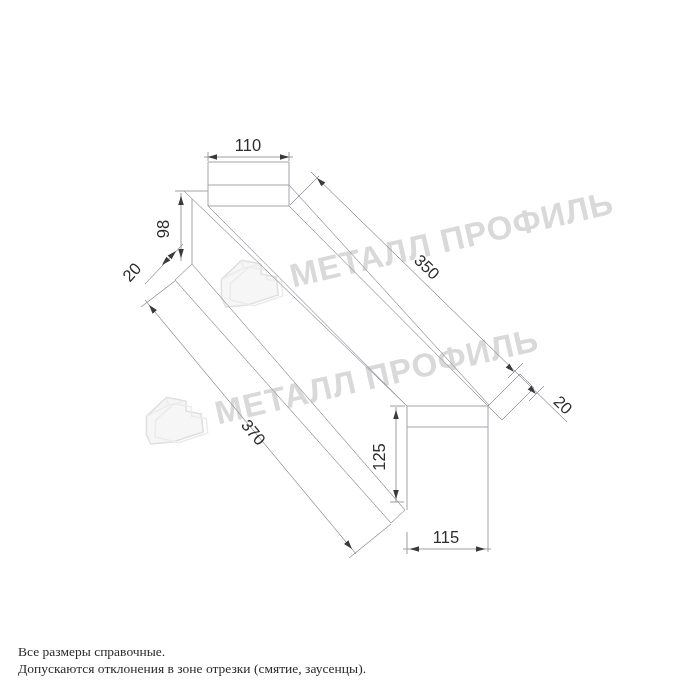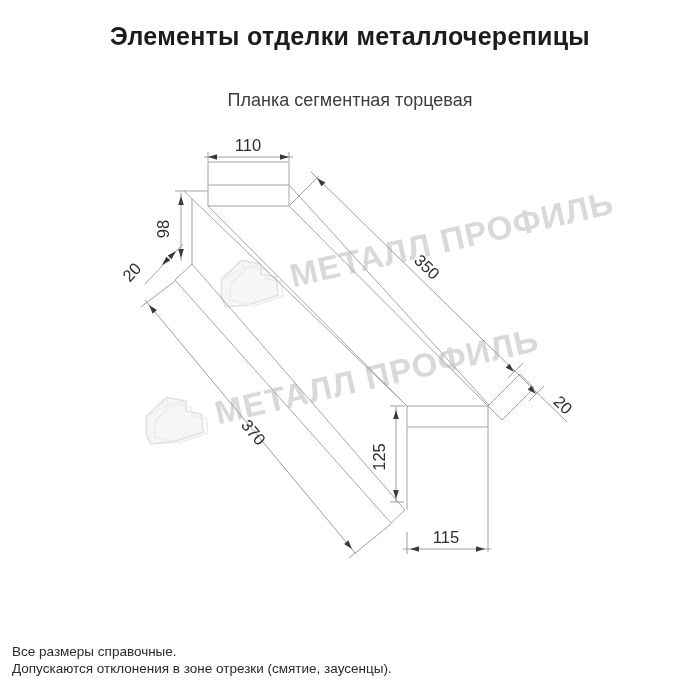--- a/index.html
+++ b/index.html
@@ -10,46 +10,44 @@
   .title{
     position:absolute;top:22px;left:0;width:700px;text-align:center;
     font-size:25px;font-weight:bold;color:#1c1c1c;letter-spacing:.3px;
   }
   .subtitle{
     position:absolute;top:89px;left:0;width:700px;text-align:center;
     font-size:18px;line-height:23px;color:#3d3d3d;
   }
   .drawing{position:absolute;left:0;top:0;}
   .footer{
-    position:absolute;left:12px;top:643px;
-    font-size:13.5px;line-height:17px;color:#2a2a2a;
+    position:absolute;left:18px;top:643px;
+    font-size:13.5px;line-height:17px;color:#2a2a2a;font-family:Liberation Serif, serif;
   }
   .outline{stroke:#a4a4ac;stroke-width:1;fill:none;}
   .dimline{stroke:#9d9da5;stroke-width:1;fill:none;}
   .arrow{fill:#3a3a3a;stroke:none;}
   .dimtext{
     font-family:"Liberation Sans","DejaVu Sans",sans-serif;
     font-size:16.5px;fill:#2d2d2d;
   }
   .wmtext{
     font-family:"Liberation Sans","DejaVu Sans",sans-serif;
     font-size:33px;font-weight:bold;fill:#d9d9d9;letter-spacing:1px;
   }
   .wmlogo{fill:#f6f6f6;stroke:#dfdfdf;stroke-width:1.5;}
   .wmlogo2{fill:none;stroke:#ebebeb;stroke-width:1.5;}
 </style>
 </head>
 <body>
 
 <div class="page">
 
-  <div class="title">Элементы отделки металлочерепицы</div>
 
   <div class="subtitle">
-    <div>Планка сегментная торцевая</div>
   </div>
 
   <svg class="drawing" width="700" height="700" viewBox="0 0 700 700">
 
     <g transform="translate(208,266) rotate(-13)">
       <g>
         <path class="wmlogo" d="M6,34 L10,16 L34,2 L52,10 L50,20 L64,26 L62,44 L30,47 L8,44 Z"></path>
         <path class="wmlogo2" d="M14,38 L18,22 L40,10 L56,17 L54,26 L68,32 L66,46 L36,49 Z"></path>
         <path class="wmlogo2" d="M10,16 L34,10 L52,10 M34,2 L34,10"></path>
       </g>

